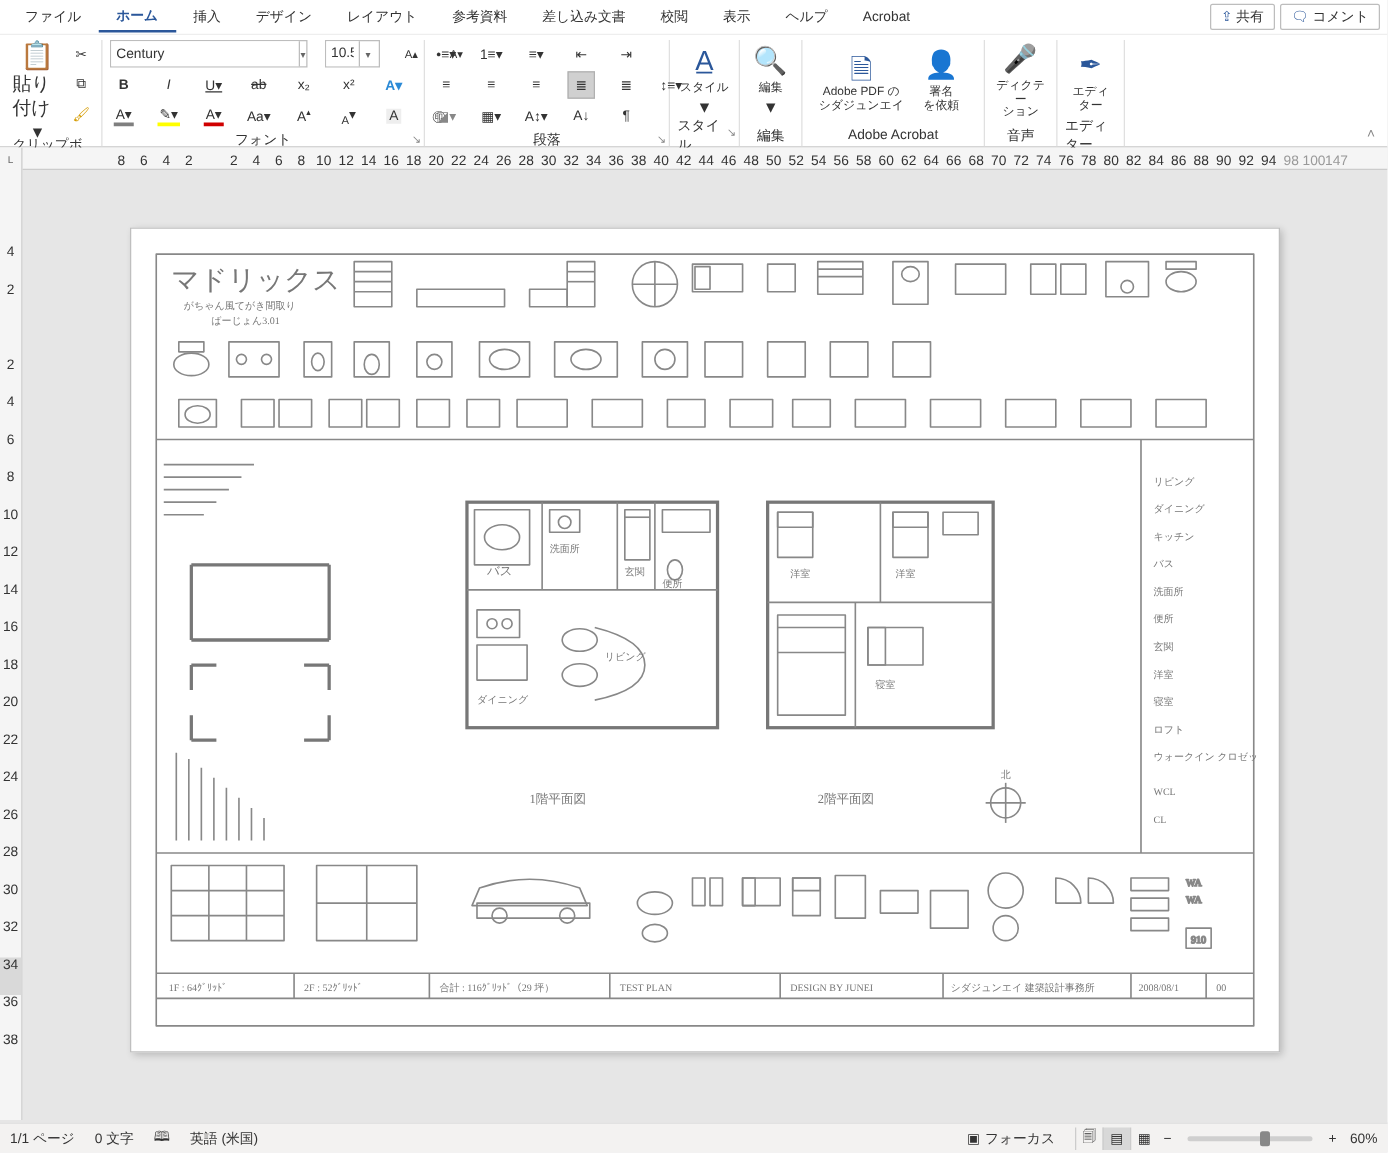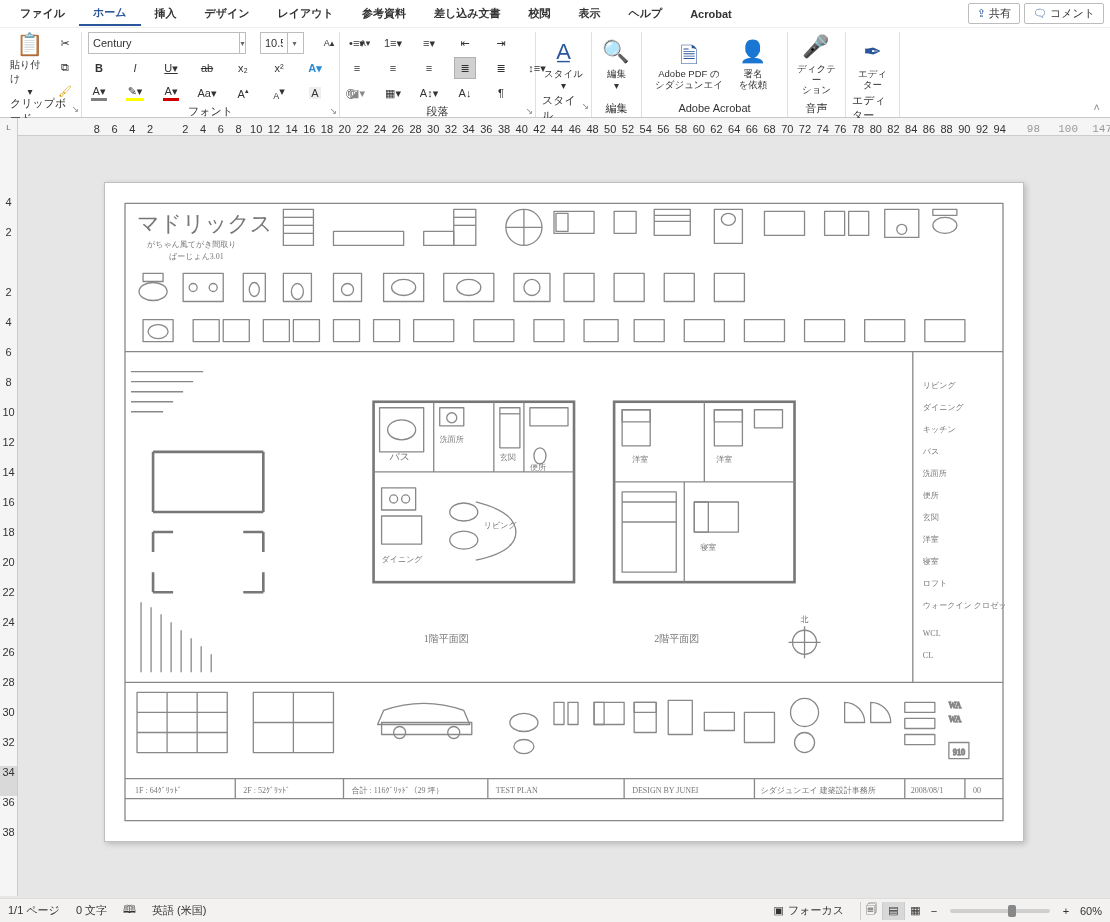--- a/index.html
+++ b/index.html
@@ -11,21 +11,21 @@
     --page:#ffffff;
     --page-border:#bfbfbf;
     --ruler-bg:#f5f5f5;
     --ruler-tick:#777;
     --statusbar:#f3f2f1;
   }
   *{box-sizing:border-box;font-family:"Yu Gothic UI","Segoe UI",sans-serif;font-size:11px;color:#333;}
   body{margin:0;background:var(--workspace);width:1110px;height:922px;overflow:hidden;}
   
   .menubar{display:flex;align-items:center;height:28px;background:var(--ribbon-bg);border-bottom:1px solid #eee;padding:0 6px;}
-  .menubar .tab{padding:4px 14px;cursor:default;font-weight:bold;}
+  .menubar .tab{padding:4px 14px;cursor:default;}
   .menubar .tab.active{color:var(--tab-active);border-bottom:2px solid var(--tab-active);font-weight:600;}
   .menubar .spacer{flex:1;}
   .menubar .right-btn{border:1px solid #bdbdbd;padding:2px 8px;margin-left:4px;border-radius:2px;font-size:10px;}
   .menubar .right-btn span.ico{color:var(--tab-active);margin-right:3px;}
   
   .ribbon{display:flex;height:90px;background:var(--ribbon-bg);border-bottom:1px solid var(--ribbon-border);padding:4px 4px 0;}
   .group{display:flex;flex-direction:column;border-right:1px solid #e0e0e0;padding:0 6px 0;}
   .group:last-child{border-right:none;}
   .group-body{flex:1;display:flex;align-items:flex-start;}
   .group-label{display:flex;justify-content:center;align-items:center;height:18px;font-size:10px;color:var(--group-label);position:relative;}
@@ -33,26 +33,26 @@
   .col{display:flex;flex-direction:column;gap:2px;margin-right:4px;}
   .row{display:flex;gap:14px;align-items:center;}
   .ico-btn{width:22px;height:22px;display:flex;align-items:center;justify-content:center;border:1px solid transparent;}
   .ico-btn.sel{background:#d0d0d0;border-color:#b0b0b0;}
   .big-btn{display:flex;flex-direction:column;align-items:center;justify-content:center;width:60px;height:66px;text-align:center;}
   .big-btn .glyph{font-size:22px;height:28px;color:var(--tab-active);}
   .big-btn .cap{font-size:9.5px;line-height:1.15;margin-top:2px;}
   .combo{display:flex;border:1px solid #bdbdbd;height:22px;}
   .combo input{border:none;outline:none;padding:0 4px;font-size:11px;}
   .combo .dd{width:14px;display:flex;align-items:center;justify-content:center;border-left:1px solid #bdbdbd;font-size:8px;color:#666;}
-  .mini{font-size:10px;}
+  .mini{font-size:15px;}
   .collapse{display:flex;align-items:flex-end;justify-content:flex-end;padding:0 6px 4px;}
   
   .ruler-h{height:18px;background:var(--ruler-bg);border-bottom:1px solid #ccc;display:flex;align-items:flex-end;padding-left:88px;font-size:8px;color:#666;position:relative;}
   .ruler-h .num{width:18px;text-align:center;}
-  .ruler-h .num.far{margin-left:16px;color:#999;font-family:Liberation Mono, monospace;}
+  .ruler-h .num.far{margin-left:0;color:#999;}
   .ruler-corner{position:absolute;left:0;top:0;width:18px;height:18px;background:var(--ruler-bg);border-right:1px solid #ccc;display:flex;align-items:center;justify-content:center;font-size:8px;color:#666;}
   .workrow{display:flex;height:760px;}
   .ruler-v{width:18px;background:var(--ruler-bg);border-right:1px solid #ccc;display:flex;flex-direction:column;align-items:center;padding-top:60px;font-size:8px;color:#666;}
   .ruler-v .num{height:30px;}
   .ruler-v .num.sel{background:#d9d9d9;width:100%;text-align:center;}
   
   .workspace{flex:1;overflow:hidden;display:flex;justify-content:center;padding-top:46px;text-align:center;}
   .page{width:920px;height:660px;background:var(--page);border:1px solid var(--page-border);box-shadow:2px 2px 6px rgba(0,0,0,0.2);position:relative;}
   .floorplan{position:absolute;inset:18px;}
   .floorplan svg{width:100%;height:100%;}

